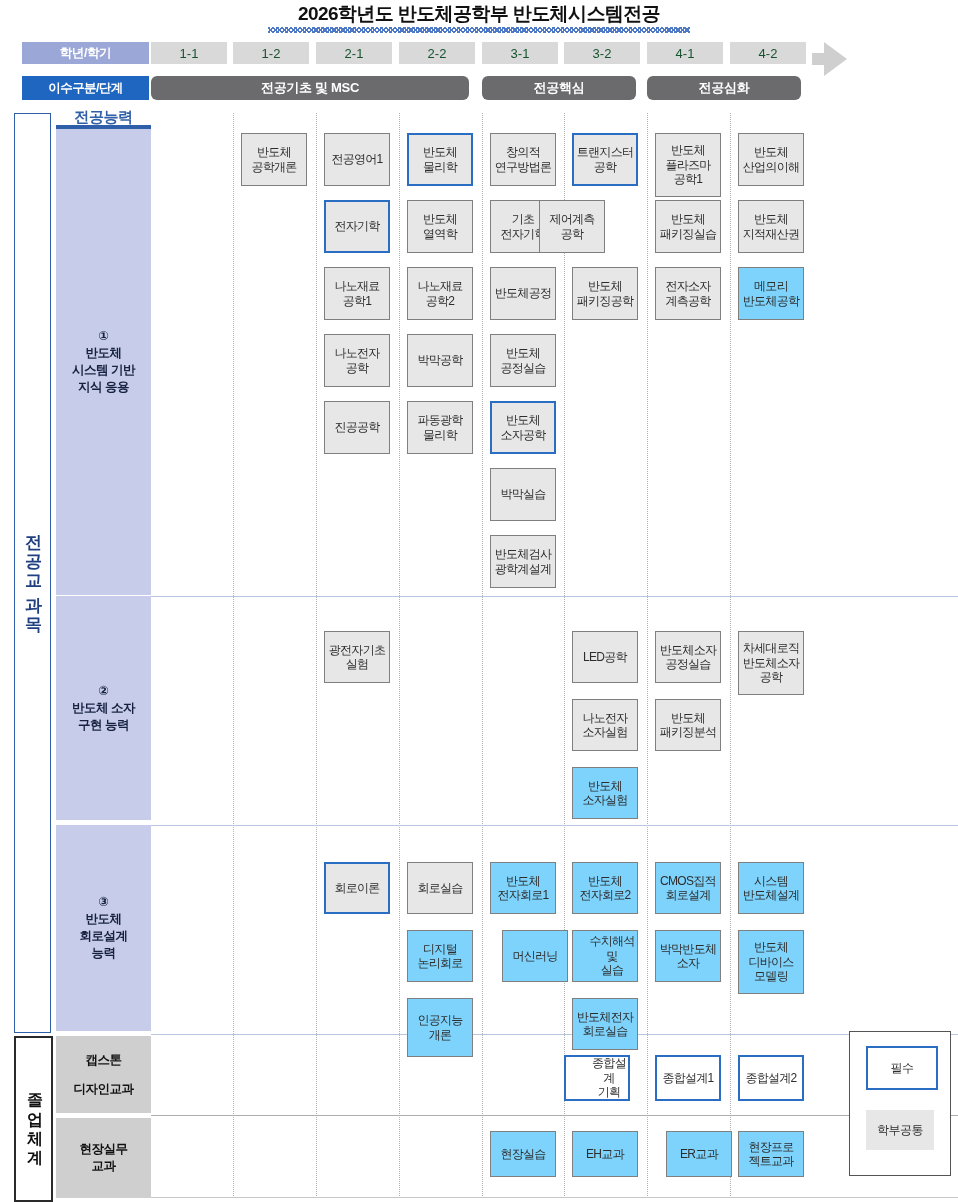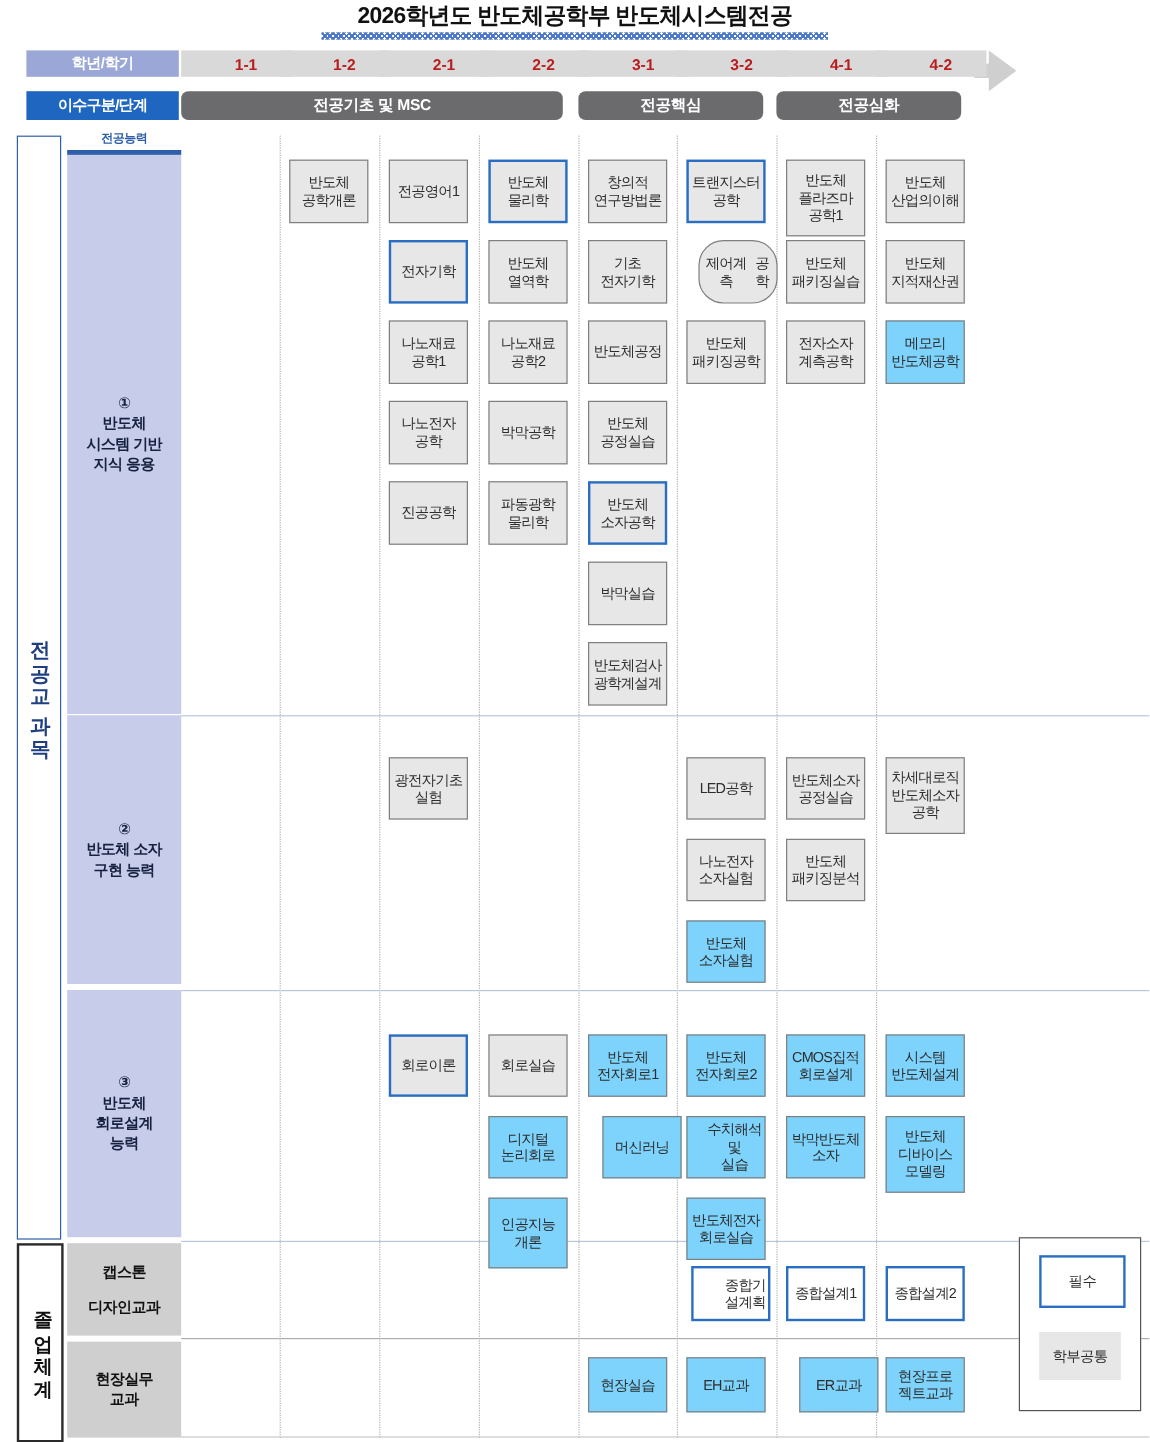--- a/index.html
+++ b/index.html
@@ -20,22 +20,22 @@
     background-image:
       repeating-linear-gradient(135deg,#4472c4 0 1.6px,transparent 1.6px 3.2px),
       repeating-linear-gradient(45deg,#4472c4 0 1.6px,transparent 1.6px 3.2px);
     opacity:.95;
   }
 
   
   #hdr-year{position:absolute;left:22px;top:42px;width:127px;height:22px;
     background:#9aa7d7;color:#ffffff;font-size:12.5px;font-weight:bold;
     display:flex;align-items:center;justify-content:center;letter-spacing:-0.4px;}
-  .sem-cell{position:absolute;top:42px;height:22px;background:#d9d9d9;color:#b91c1c;
-    font-size:13px;font-weight:bold;display:flex;align-items:center;justify-content:center;padding-left:16px;}
+  .sem-cell{position:absolute;top:42px;height:22px;background:#d9d9d9;color:#14532d;
+    font-size:13px;font-weight:normal;display:flex;align-items:center;justify-content:center;}
   #sem-arrow{position:absolute;left:824px;top:42px;width:0;height:0;
     border-top:17px solid transparent;border-bottom:17px solid transparent;
     border-left:23px solid #cfcfcf;}
   #sem-arrow-tail{position:absolute;left:812px;top:53px;width:16px;height:12px;background:#cfcfcf;}
 
   
   #hdr-stage{position:absolute;left:22px;top:76px;width:127px;height:24px;
     background:#1f66c1;color:#ffffff;font-size:12.5px;font-weight:bold;
     display:flex;align-items:center;justify-content:center;letter-spacing:-0.6px;}
   .stage-cell{position:absolute;top:76px;height:24px;background:#6b6b6e;color:#ffffff;
@@ -53,21 +53,21 @@
   #spine-grad{position:absolute;left:14px;top:1036px;width:35px;height:162px;
     border:2px solid #2a2a2a;background:#ffffff;}
   #spine-grad span{
     position:absolute;left:0;right:0;top:50%;transform:translateY(-50%);
     writing-mode:vertical-rl;text-orientation:upright;
     font-size:16px;font-weight:bold;color:#111111;letter-spacing:3px;
     margin:0 auto;text-align:center;height:125px;line-height:31px;}
 
   
   #comp-label{position:absolute;left:56px;top:108px;width:95px;height:17px;
-    font-size:10px;font-weight:bold;color:#2f5fa8;text-align:center;letter-spacing:-0.4px;}
+    font-size:15px;font-weight:bold;color:#2f5fa8;text-align:center;letter-spacing:-0.4px;}
   .comp-cell{position:absolute;left:56px;width:95px;background:#c7cceb;
     display:flex;align-items:center;justify-content:center;text-align:center;
     font-size:12.5px;font-weight:bold;color:#15213f;line-height:17px;letter-spacing:-0.5px;}
   .comp-cell.first{border-top:4px solid #2f5fa8;}
   .grad-cell{position:absolute;left:56px;width:95px;background:#cfcfcf;
     display:flex;align-items:center;justify-content:center;text-align:center;
     font-size:12.5px;font-weight:bold;color:#111111;line-height:17px;letter-spacing:-0.5px;}
 
   
   #plot{position:absolute;left:151px;top:113px;width:807px;height:1085px;}
@@ -240,21 +240,21 @@
     <div>박막실습</div>
   </div>
 <div class="course gray" style="left: 490px; top: 535px; width: 66px; height: 53px; flex-direction: column;">
     <div>반도체검사</div>
     <div>광학계설계</div>
   </div>
 <div class="course req" style="left: 572px; top: 133px; width: 66px; height: 53px; flex-direction: column;">
     <div>트랜지스터</div>
     <div>공학</div>
   </div>
-<div class="course gray" style="left: 582px; top: 200px; width: 66px; height: 53px; flex-direction: row; border-radius: 21px;">
+<div class="course gray" style="left: 539px; top: 200px; width: 66px; height: 53px; flex-direction: column;">
     <div>제어계측</div>
     <div>공학</div>
   </div>
 <div class="course gray" style="left: 572px; top: 267px; width: 66px; height: 53px; flex-direction: column;">
     <div>반도체</div>
     <div>패키징공학</div>
   </div>
 <div class="course gray" style="left: 655px; top: 133px; width: 66px; height: 64px; flex-direction: column;">
     <div>반도체</div>
     <div>플라즈마</div>
@@ -351,21 +351,21 @@
   </div>
 <div class="course white" style="left: 738px; top: 862px; width: 66px; height: 52px; flex-direction: column;">
     <div>시스템</div>
     <div>반도체설계</div>
   </div>
 <div class="course white" style="left: 738px; top: 930px; width: 66px; height: 64px; flex-direction: column;">
     <div>반도체</div>
     <div>디바이스</div>
     <div>모델링</div>
   </div>
-<div class="course reqw" style="left: 576px; top: 1055px; width: 66px; height: 46px; flex-direction: row; padding-left: 26px;">
+<div class="course reqw" style="left: 564px; top: 1055px; width: 66px; height: 46px; flex-direction: column; padding-left: 26px;">
     <div>종합설계</div>
     <div>기획</div>
   </div>
 <div class="course reqw" style="left: 655px; top: 1055px; width: 66px; height: 46px; flex-direction: column;">
     <div>종합설계1</div>
   </div>
 <div class="course reqw" style="left: 738px; top: 1055px; width: 66px; height: 46px; flex-direction: column;">
     <div>종합설계2</div>
   </div>
 <div class="course white" style="left: 490px; top: 1131px; width: 66px; height: 46px; flex-direction: column;">

